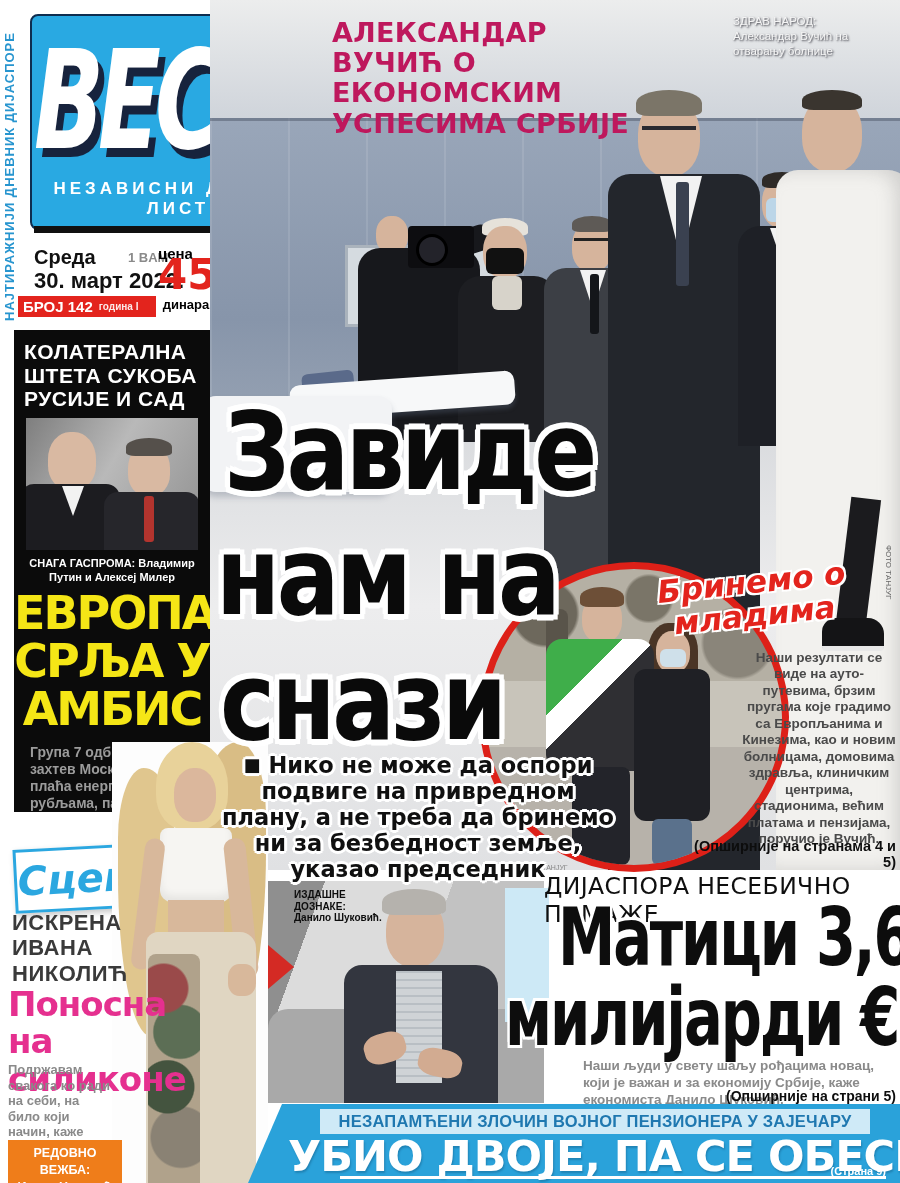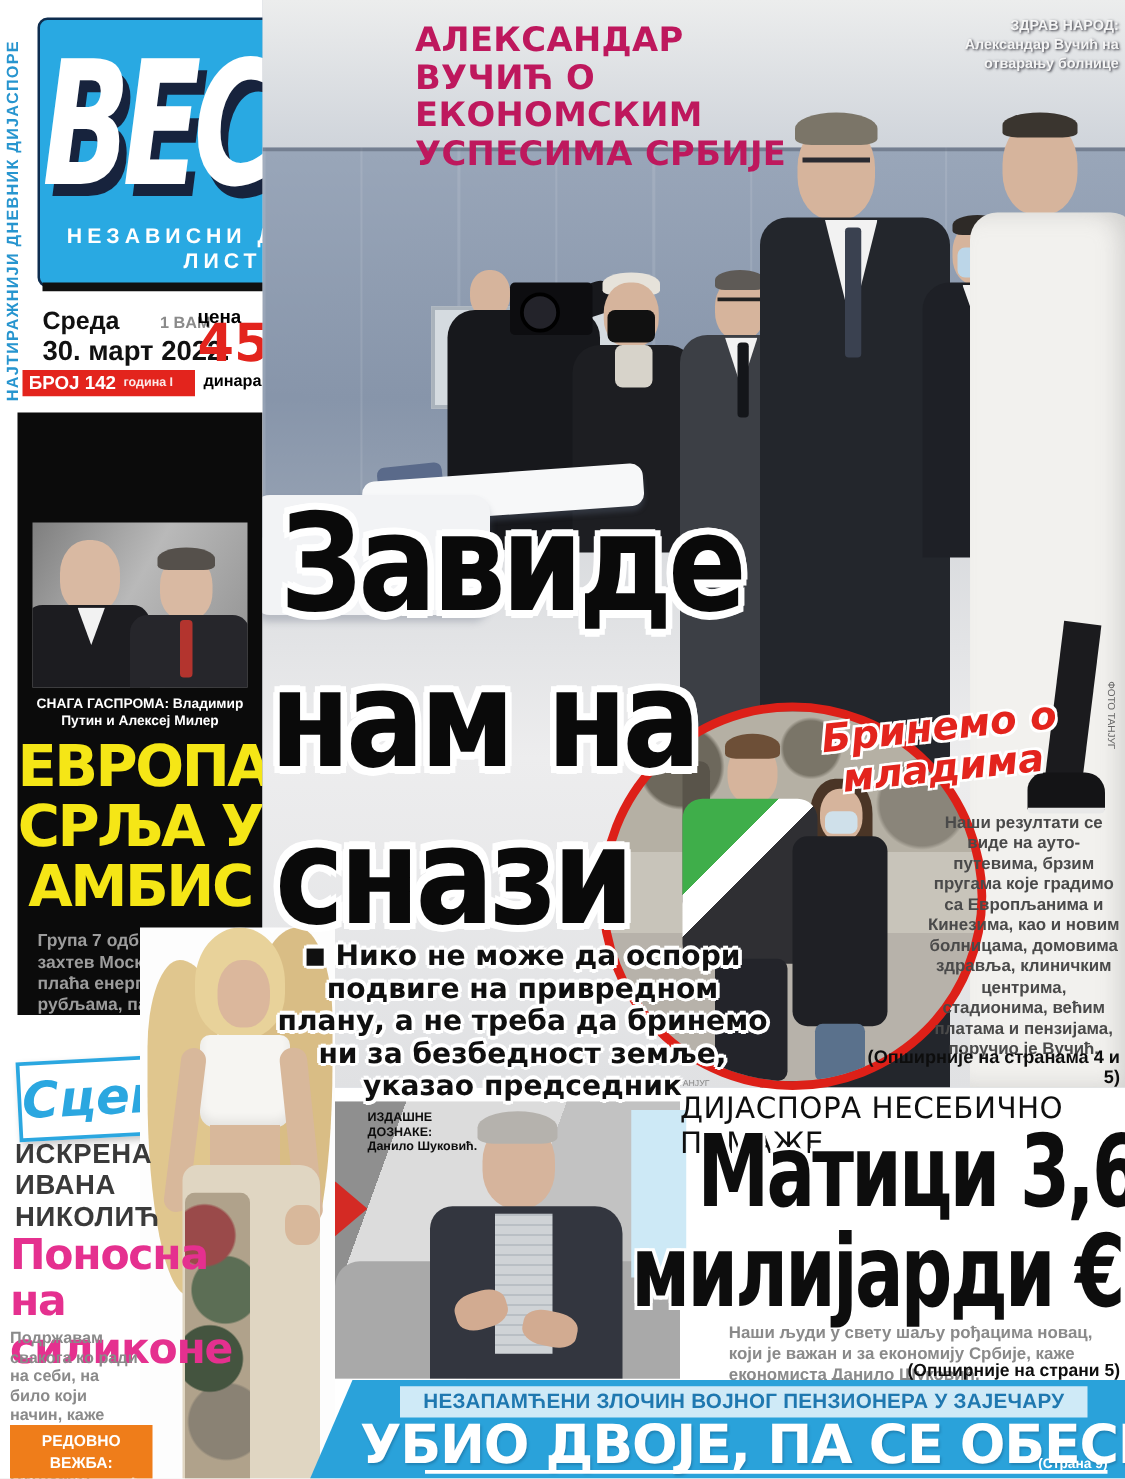--- a/index.html
+++ b/index.html
@@ -84,22 +84,22 @@
   .mask{position:absolute;border-radius:6px}
   .camera{position:absolute;background:#0d0d10;border-radius:4px}
   .lens{position:absolute;background:#23232a;border-radius:50%;border:3px solid #000}
   .leg-bg{position:absolute;left:633px;top:498px;width:30px;height:135px;background:#1b1b1e;transform:rotate(7deg)}
   .shoe-bg{position:absolute;left:612px;top:618px;width:62px;height:28px;background:#141416;
     border-radius:14px 16px 4px 4px;border-bottom:5px solid #e8e8e8}
 
   
   .top-kicker{left:332px;top:18px;width:300px;color:#be185d;font-size:27px;font-weight:bold;
     line-height:1.12;letter-spacing:.3px;z-index:4;font-family:"DejaVu Sans",sans-serif}
-  .tr-cap{left:733px;top:14px;width:162px;text-align:right;color:#f5f5f5;font-size:11.5px;
-    font-weight:bold;line-height:1.3;z-index:4;text-shadow:1px 1px 2px rgba(20,20,30,.85)}
+  .tr-cap{left:733px;top:14px;width:162px;text-align:left;color:#f5f5f5;font-size:11.5px;
+    font-weight:normal;line-height:1.3;z-index:4;text-shadow:1px 1px 2px rgba(20,20,30,.85)}
   .tr-cap .lbl{display:block}
   .hl{position:absolute;color:#0a0a0a;font-family:"DejaVu Sans",sans-serif;font-weight:bold;
     font-size:108px;line-height:1;letter-spacing:-4px;z-index:4;transform:scaleX(.86);
     transform-origin:left top;white-space:nowrap;
     text-shadow:-5px -5px 0 #fff,5px -5px 0 #fff,-5px 5px 0 #fff,5px 5px 0 #fff,
       -6px 0 0 #fff,6px 0 0 #fff,0 -6px 0 #fff,0 6px 0 #fff}
   .hl1{left:224px;top:398px}
   .hl2{left:216px;top:523px}
   .hl3{left:220px;top:648px}
   .subhead{left:218px;top:752px;width:400px;text-align:center;font-size:22.5px;font-weight:bold;
@@ -263,20 +263,21 @@
   <div class="abs d-dinara">динара</div>
   <div class="abs issue-box">
     <span class="issue-num">БРОЈ 142</span>
     <span class="issue-year">година I</span>
   </div>
   <div class="abs issn">ISSN 1451-</div>
   <div class="abs bars"></div>
   <div class="abs bar-digits">9 771451 636001 &gt;</div>
 
   <div class="abs leftbox">
+    <div class="lb-kicker">КОЛАТЕРАЛНА ШТЕТА СУКОБА РУСИЈЕ И САД</div>
     <div class="lb-photo">
       <div class="pm-head" style="left:22px;top:14px;width:48px;height:58px"></div>
       <div class="pm-body" style="left:-6px;top:66px;width:100px;height:70px;background:#1c1c20"></div>
       <div class="shirt" style="left:36px;top:68px;width:22px;height:30px"></div>
       <div class="pm-head" style="left:102px;top:26px;width:42px;height:52px"></div>
       <div class="hair" style="left:100px;top:20px;width:46px;height:18px;background:#55504b"></div>
       <div class="pm-body" style="left:78px;top:74px;width:96px;height:62px;background:#26262b"></div>
       <div class="tie" style="left:118px;top:78px;width:10px;height:46px;background:#b3342e"></div>
     </div>
     <div class="lb-caption">СНАГА ГАСПРОМА: Владимир Путин и Алексеј Милер</div>

